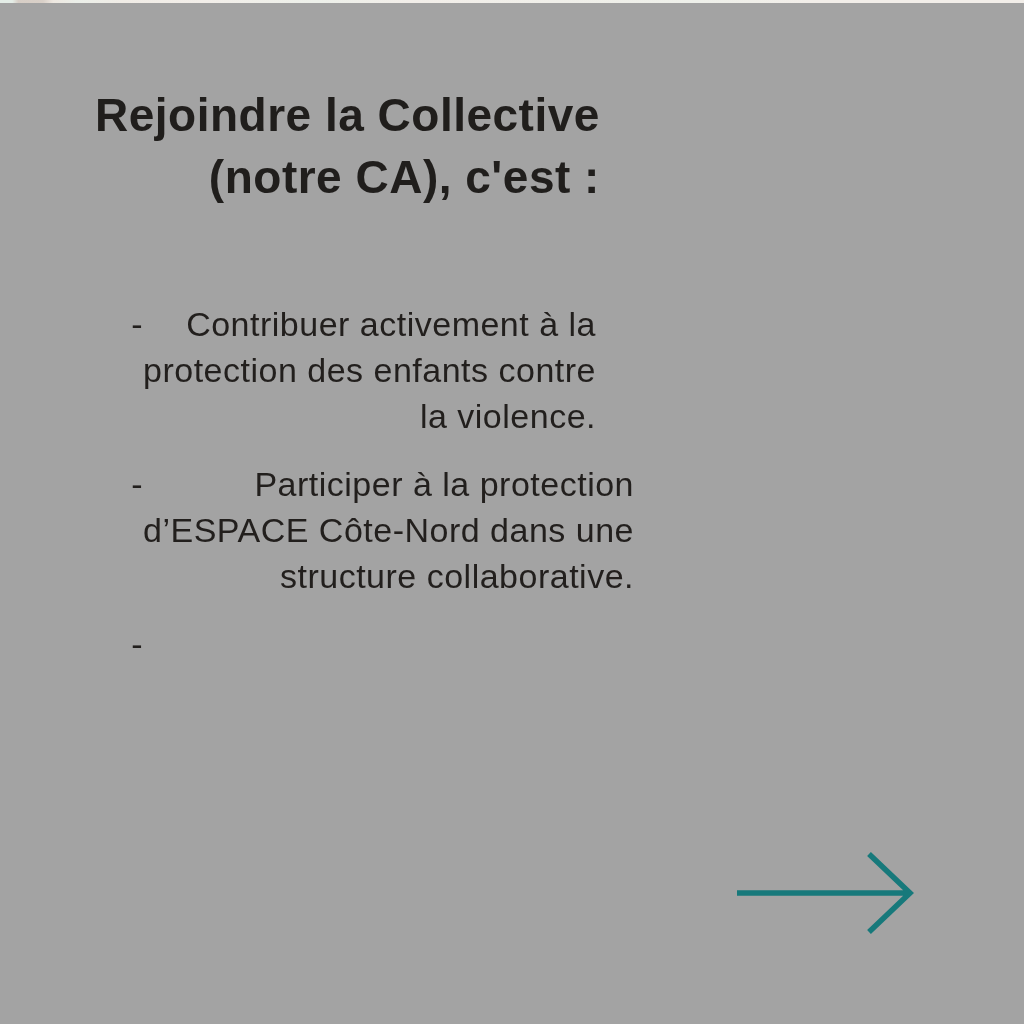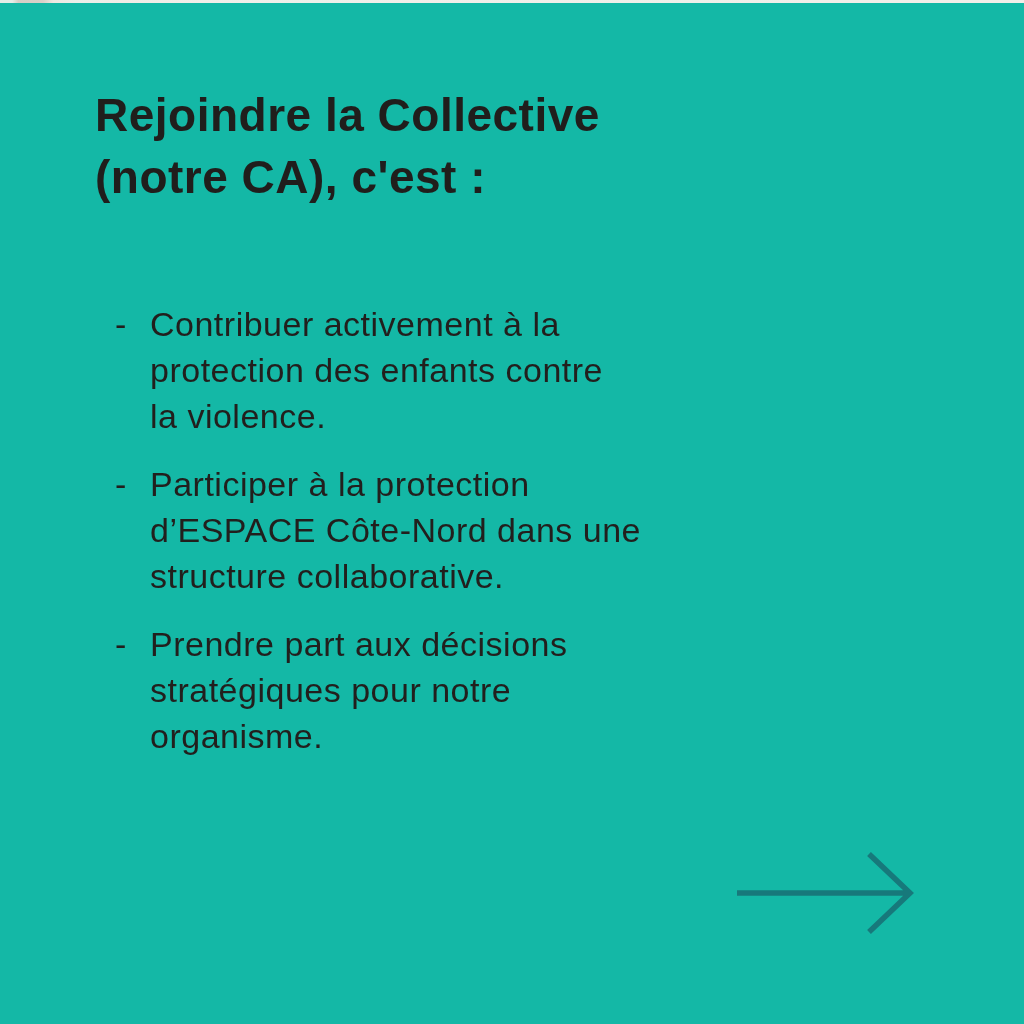--- a/index.html
+++ b/index.html
@@ -3,23 +3,24 @@
 <meta charset="utf-8">
 <style>
   html, body {
     margin: 0;
     padding: 0;
   }
   .slide {
     position: relative;
     width: 1024px;
     height: 1024px;
-    background: #14b8a6;
+    background: #a3a3a3;
     overflow: hidden;
     font-family: "Liberation Sans", "DejaVu Sans", sans-serif;
+    text-align: right;
   }
   .top-strip {
     position: absolute;
     top: 0;
     left: 0;
     width: 100%;
     height: 3px;
     background: linear-gradient(90deg,
       #e4ede7 0%, #e4ede7 1.2%,
       #d7cec6 1.8%, #d9d0c8 4.2%,
@@ -62,21 +63,20 @@
   }
   .bullet:last-child {
     margin-bottom: 0;
   }
   .dash {
     flex: 0 0 28px;
     width: 28px;
   }
   .bullet-text {
     white-space: pre-line;
-    margin-left: 7px;
   }
   .arrow {
     position: absolute;
     left: 731px;
     top: 847px;
     width: 186px;
     height: 92px;
     cursor: pointer;
   }
   .arrow svg {
@@ -102,23 +102,20 @@
 la violence.</span>
     </li>
     <li class="bullet">
       <span class="dash">-</span>
       <span class="bullet-text">Participer à la protection
 d’ESPACE Côte-Nord dans une
 structure collaborative.</span>
     </li>
     <li class="bullet">
       <span class="dash">-</span>
-      <span class="bullet-text">Prendre part aux décisions
-stratégiques pour notre
-organisme.</span>
     </li>
   </ul>
 
   <div class="arrow">
     <svg viewBox="0 0 186 92" xmlns="http://www.w3.org/2000/svg">
       <path d="M6 46 H179 M138 7 L179 46 L138 85" fill="none" stroke="#17797B" stroke-width="5.5" stroke-linecap="butt" stroke-linejoin="miter"></path>
     </svg>
   </div>
 </div>
 

